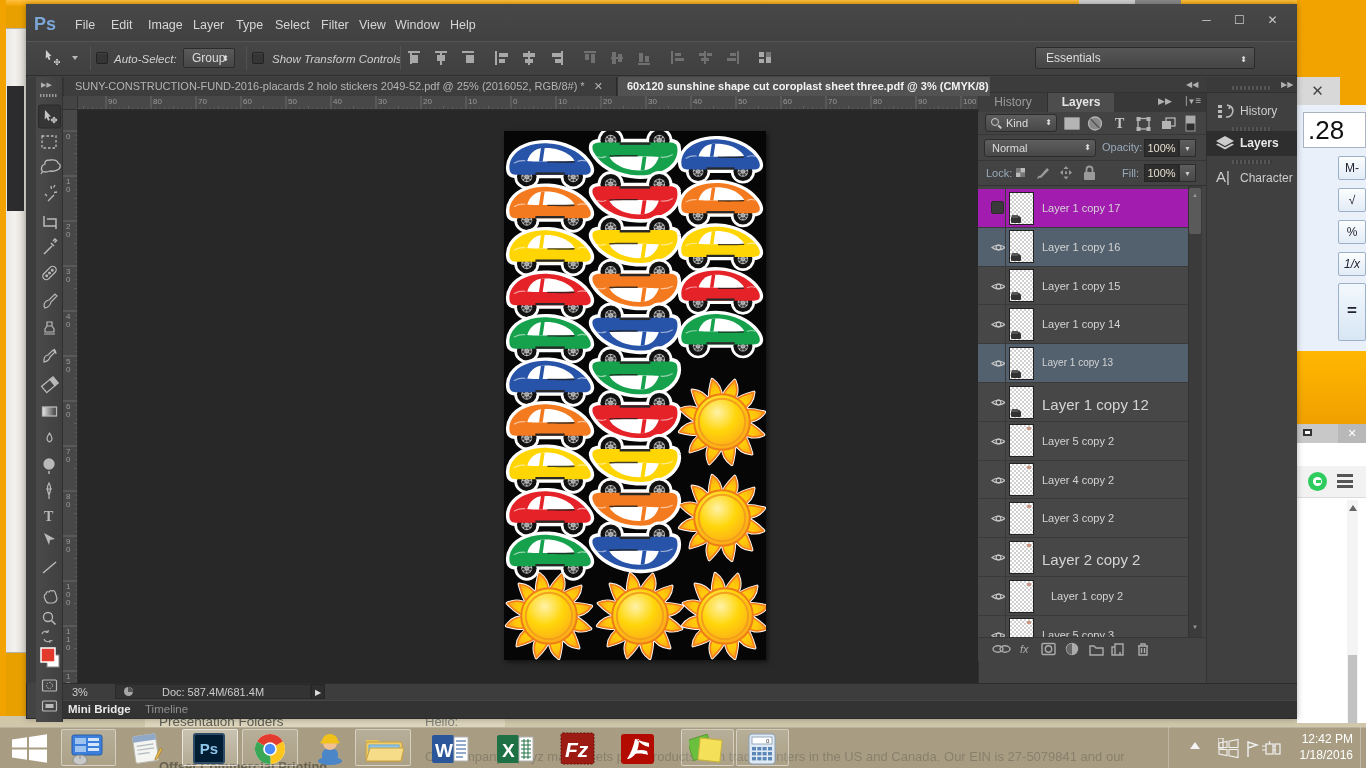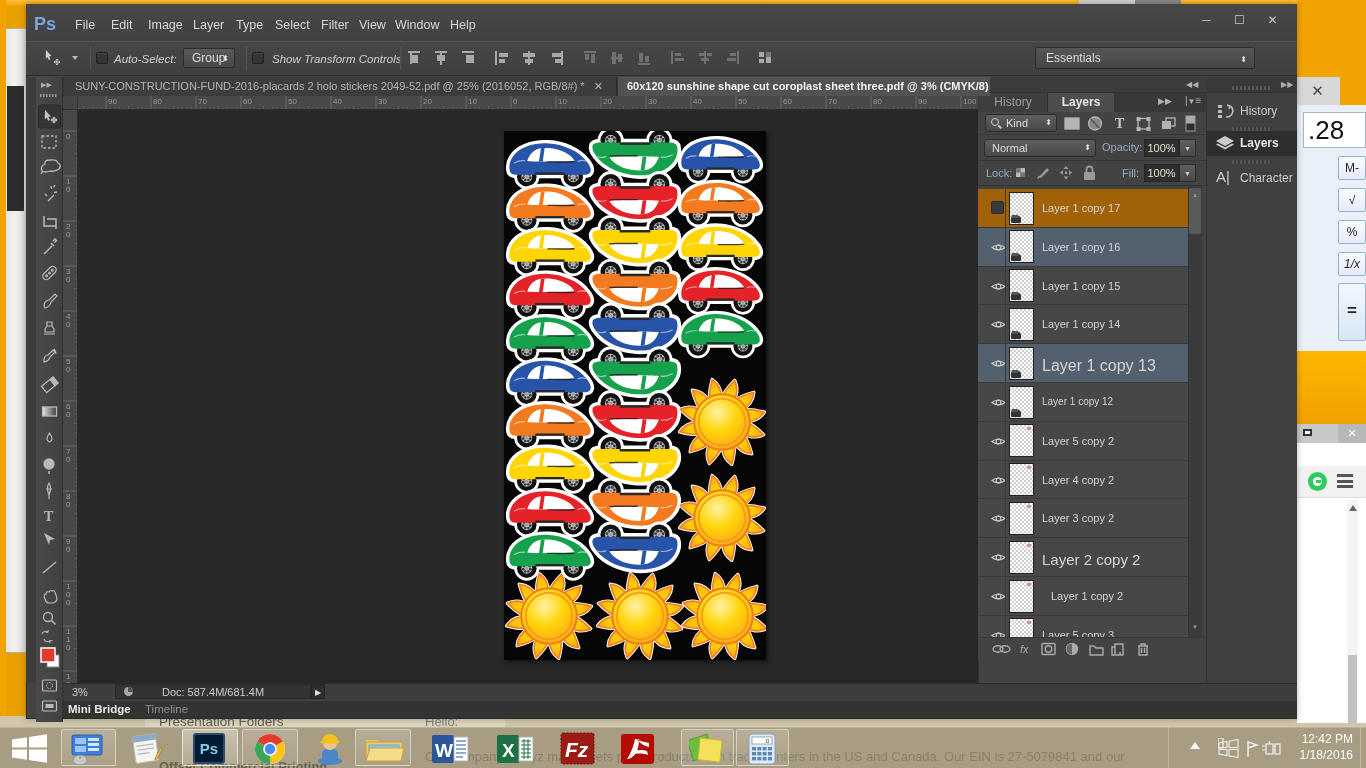--- a/index.html
+++ b/index.html
@@ -930,21 +930,21 @@
       <rect x="51" y="8.5" width="2" height="2.5"></rect>
     <rect x="70" y="9" width="11" height="8" rx="1"></rect>
       <path d="M72.5,9 v-2.5 a3,3 0 0 1 6,0 V9" fill="none" stroke="#9a9a9a" stroke-width="1.8"></path>
   </g>
 </svg>
 <div class="abs" style="left:1122px;top:167px;color:#9ab;font-size:11px;">Fill:</div>
 <div class="abs" style="left:1144px;top:164px;width:35px;height:18px;background:#2e2e2e;border:1px solid #252525;color:#e8e0d0;font-size:11px;line-height:17px;text-align:center;">100%</div>
 <div class="abs" style="left:1179px;top:164px;width:17px;height:18px;background:linear-gradient(#5e5e5e,#484848);border:1px solid #2c2c2c;color:#ccc;font-size:7px;line-height:18px;text-align:center;">▼</div>
 
 <div id="layerlist" class="abs" style="left:978px;top:186px;width:228px;height:451px;background:#434343;overflow:hidden;">
-    <div style="position:absolute;left:0;top:3.0px;width:210px;height:38.8px;background:#a16207;border-bottom:1px solid #3a3a3a;">
+    <div style="position:absolute;left:0;top:3.0px;width:210px;height:38.8px;background:#a21caf;border-bottom:1px solid #3a3a3a;">
       <span style="position:absolute;left:13px;top:12px;width:13px;height:13px;background:#3a3a3a;border:1px solid #2b2b2b;border-radius:2px;"></span>
       <span style="position:absolute;left:27px;top:0;width:1px;height:38.8px;background:#3a3a3a;"></span>
       <span style="position:absolute;left:31px;top:2.5px;width:25px;height:33px;background-color:#fff;background-image:linear-gradient(45deg,#cfcfcf 25%,transparent 25%,transparent 75%,#cfcfcf 75%),linear-gradient(45deg,#cfcfcf 25%,transparent 25%,transparent 75%,#cfcfcf 75%);background-size:4px 4px;background-position:0 0,2px 2px;border:1px solid #222;">
         <span style="position:absolute;left:1px;bottom:1px;width:10px;height:7px;background:#333;border-radius:2px 3px 1px 1px;"></span>
         <span style="position:absolute;left:2px;bottom:6px;width:6px;height:3px;background:#555;"></span>
       </span>
       <span style="position:absolute;left:64px;top:13px;font-size:11px;color:#d4d4d4;">Layer 1 copy 17</span>
     </div>
     <div style="position:absolute;left:0;top:41.8px;width:210px;height:38.8px;background:#53616e;border-bottom:1px solid #3a3a3a;">
       <svg width="15" height="11" style="position:absolute;left:13px;top:14px;">
@@ -985,33 +985,33 @@
     <div style="position:absolute;left:0;top:158.2px;width:210px;height:38.8px;background:#53616e;border-bottom:1px solid #3a3a3a;">
       <svg width="15" height="11" style="position:absolute;left:13px;top:14px;">
         <path d="M1,5.5 Q7.5,0.5 14,5.5 Q7.5,10.5 1,5.5 Z" fill="none" stroke="#c8c8c8" stroke-width="1.2"></path>
         <circle cx="7.5" cy="5.5" r="2.4" fill="none" stroke="#c8c8c8" stroke-width="1.2"></circle>
       </svg>
       <span style="position:absolute;left:27px;top:0;width:1px;height:38.8px;background:#3a3a3a;"></span>
       <span style="position:absolute;left:31px;top:2.5px;width:25px;height:33px;background-color:#fff;background-image:linear-gradient(45deg,#cfcfcf 25%,transparent 25%,transparent 75%,#cfcfcf 75%),linear-gradient(45deg,#cfcfcf 25%,transparent 25%,transparent 75%,#cfcfcf 75%);background-size:4px 4px;background-position:0 0,2px 2px;border:1px solid #222;">
         <span style="position:absolute;left:1px;bottom:1px;width:10px;height:7px;background:#333;border-radius:2px 3px 1px 1px;"></span>
         <span style="position:absolute;left:2px;bottom:6px;width:6px;height:3px;background:#555;"></span>
       </span>
-      <span style="position:absolute;left:64px;top:13px;font-size:16px;color:#d4d4d4;">Layer 1 copy 13</span>
+      <span style="position:absolute;left:64px;top:13px;font-size:10px;color:#d4d4d4;">Layer 1 copy 13</span>
     </div>
     <div style="position:absolute;left:0;top:197.0px;width:210px;height:38.8px;background:#474747;border-bottom:1px solid #3a3a3a;">
       <svg width="15" height="11" style="position:absolute;left:13px;top:14px;">
         <path d="M1,5.5 Q7.5,0.5 14,5.5 Q7.5,10.5 1,5.5 Z" fill="none" stroke="#c8c8c8" stroke-width="1.2"></path>
         <circle cx="7.5" cy="5.5" r="2.4" fill="none" stroke="#c8c8c8" stroke-width="1.2"></circle>
       </svg>
       <span style="position:absolute;left:27px;top:0;width:1px;height:38.8px;background:#3a3a3a;"></span>
       <span style="position:absolute;left:31px;top:2.5px;width:25px;height:33px;background-color:#fff;background-image:linear-gradient(45deg,#cfcfcf 25%,transparent 25%,transparent 75%,#cfcfcf 75%),linear-gradient(45deg,#cfcfcf 25%,transparent 25%,transparent 75%,#cfcfcf 75%);background-size:4px 4px;background-position:0 0,2px 2px;border:1px solid #222;">
         <span style="position:absolute;left:1px;bottom:1px;width:10px;height:7px;background:#333;border-radius:2px 3px 1px 1px;"></span>
         <span style="position:absolute;left:2px;bottom:6px;width:6px;height:3px;background:#555;"></span>
       </span>
-      <span style="position:absolute;left:64px;top:13px;font-size:10px;color:#d4d4d4;">Layer 1 copy 12</span>
+      <span style="position:absolute;left:64px;top:13px;font-size:15px;color:#d4d4d4;">Layer 1 copy 12</span>
     </div>
     <div style="position:absolute;left:0;top:235.8px;width:210px;height:38.8px;background:#474747;border-bottom:1px solid #3a3a3a;">
       <svg width="15" height="11" style="position:absolute;left:13px;top:14px;">
         <path d="M1,5.5 Q7.5,0.5 14,5.5 Q7.5,10.5 1,5.5 Z" fill="none" stroke="#c8c8c8" stroke-width="1.2"></path>
         <circle cx="7.5" cy="5.5" r="2.4" fill="none" stroke="#c8c8c8" stroke-width="1.2"></circle>
       </svg>
       <span style="position:absolute;left:27px;top:0;width:1px;height:38.8px;background:#3a3a3a;"></span>
       <span style="position:absolute;left:31px;top:2.5px;width:25px;height:33px;background-color:#fff;background-image:linear-gradient(45deg,#cfcfcf 25%,transparent 25%,transparent 75%,#cfcfcf 75%),linear-gradient(45deg,#cfcfcf 25%,transparent 25%,transparent 75%,#cfcfcf 75%);background-size:4px 4px;background-position:0 0,2px 2px;border:1px solid #222;">
         <span style="position:absolute;right:2px;top:2px;width:4px;height:3px;background:#c98;"></span>
       </span>

